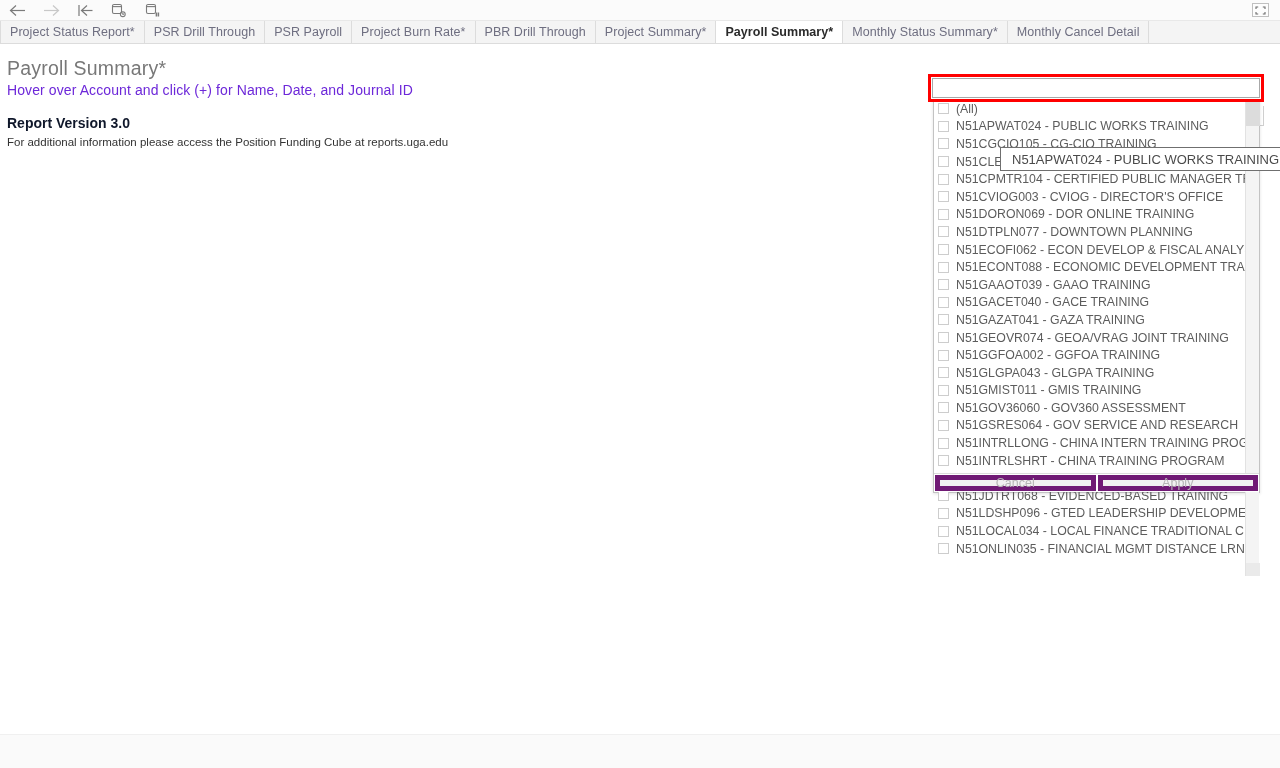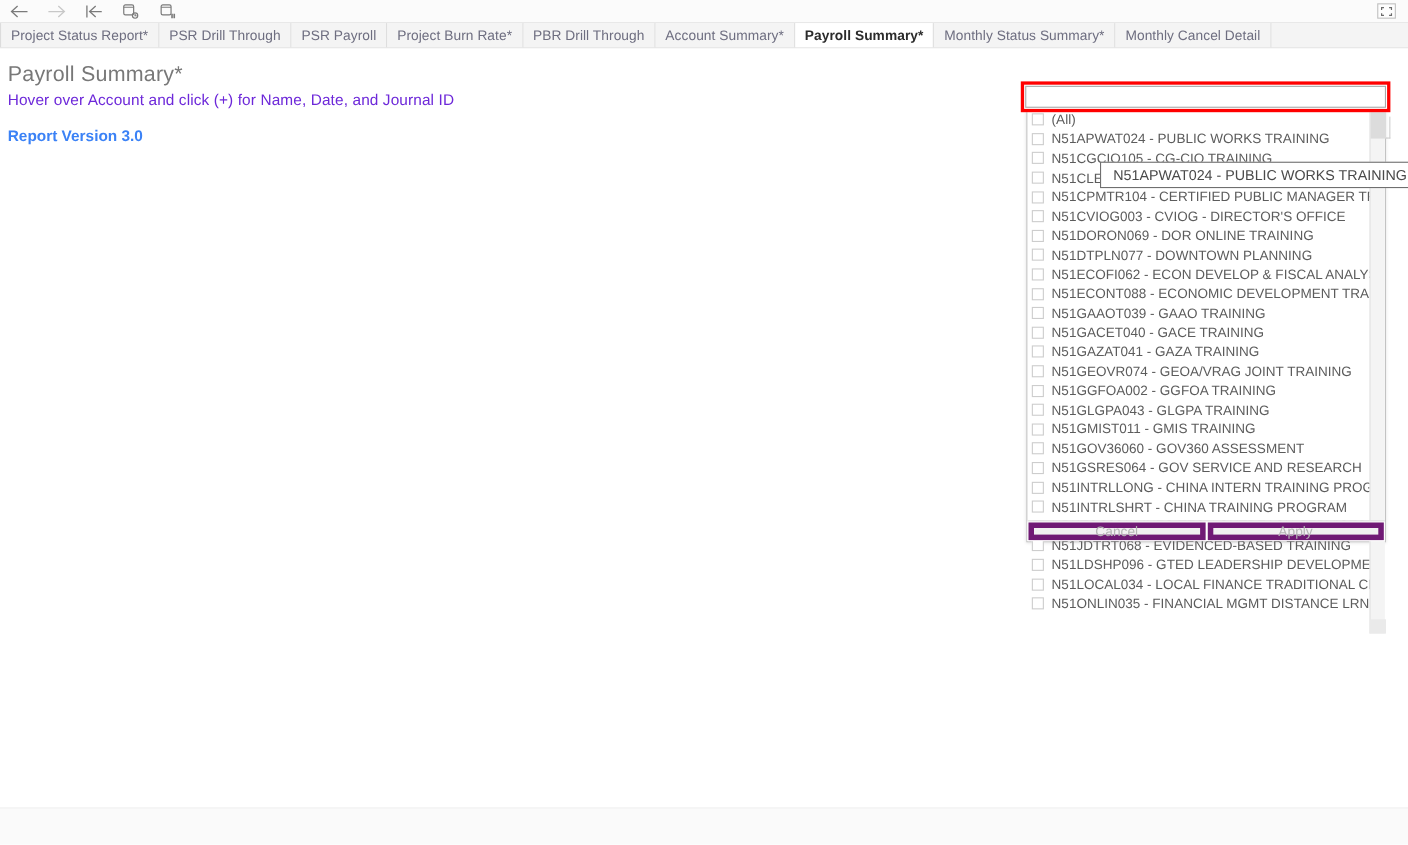--- a/index.html
+++ b/index.html
@@ -72,21 +72,21 @@
     position: absolute; left: 7px; top: 13px;
     font-size: 19.5px; color: #787878; font-weight: normal;
     letter-spacing: 0.2px;
   }
   .rpt-sub {
     position: absolute; left: 7px; top: 38px;
     font-size: 14px; color: #6d28d9; letter-spacing: 0.1px;
   }
   .rpt-ver {
     position: absolute; left: 7px; top: 71px;
-    font-size: 14px; color: #3b82f6; font-weight: bold;
+    font-size: 14px; color: #0f172a; font-weight: bold;
   }
   .rpt-ver-note {
     position: absolute; left: 7px; top: 92px;
     font-size: 11.5px; color: #333;
   }
   .rpt-refresh {
     position: absolute; left: 7px; top: 118px;
     font-size: 12px; color: #555;
   }
 
@@ -262,31 +262,32 @@
       </div>
     </div>
   </div>
 
   <div class="tabstrip">
     <div class="tab">Project Status Report*</div>
     <div class="tab">PSR Drill Through</div>
     <div class="tab">PSR Payroll</div>
     <div class="tab">Project Burn Rate*</div>
     <div class="tab">PBR Drill Through</div>
-    <div class="tab">Account Summary*</div>
+    <div class="tab">Project Summary*</div>
     <div class="tab active">Payroll Summary*</div>
     <div class="tab">Monthly Status Summary*</div>
     <div class="tab">Monthly Cancel Detail</div>
     <div class="tab-filler"></div>
   </div>
 
   <div class="report">
     <div class="rpt-title">Payroll Summary*</div>
     <div class="rpt-sub">Hover over Account and click (+) for Name, Date, and Journal ID</div>
     <div class="rpt-ver">Report Version 3.0</div>
+    <div class="rpt-ver-note">For additional information please access the Position Funding Cube at reports.uga.edu</div>
 
     <div class="filter-label">Project ID Descr</div>
     <div class="filter-box">(None)</div>
   </div>
 
   <div class="dd-panel">
     <div class="dd-list" id="dd-list">
         <div class="dd-item">
           <span class="cb"></span>
           <span>(All)</span>

